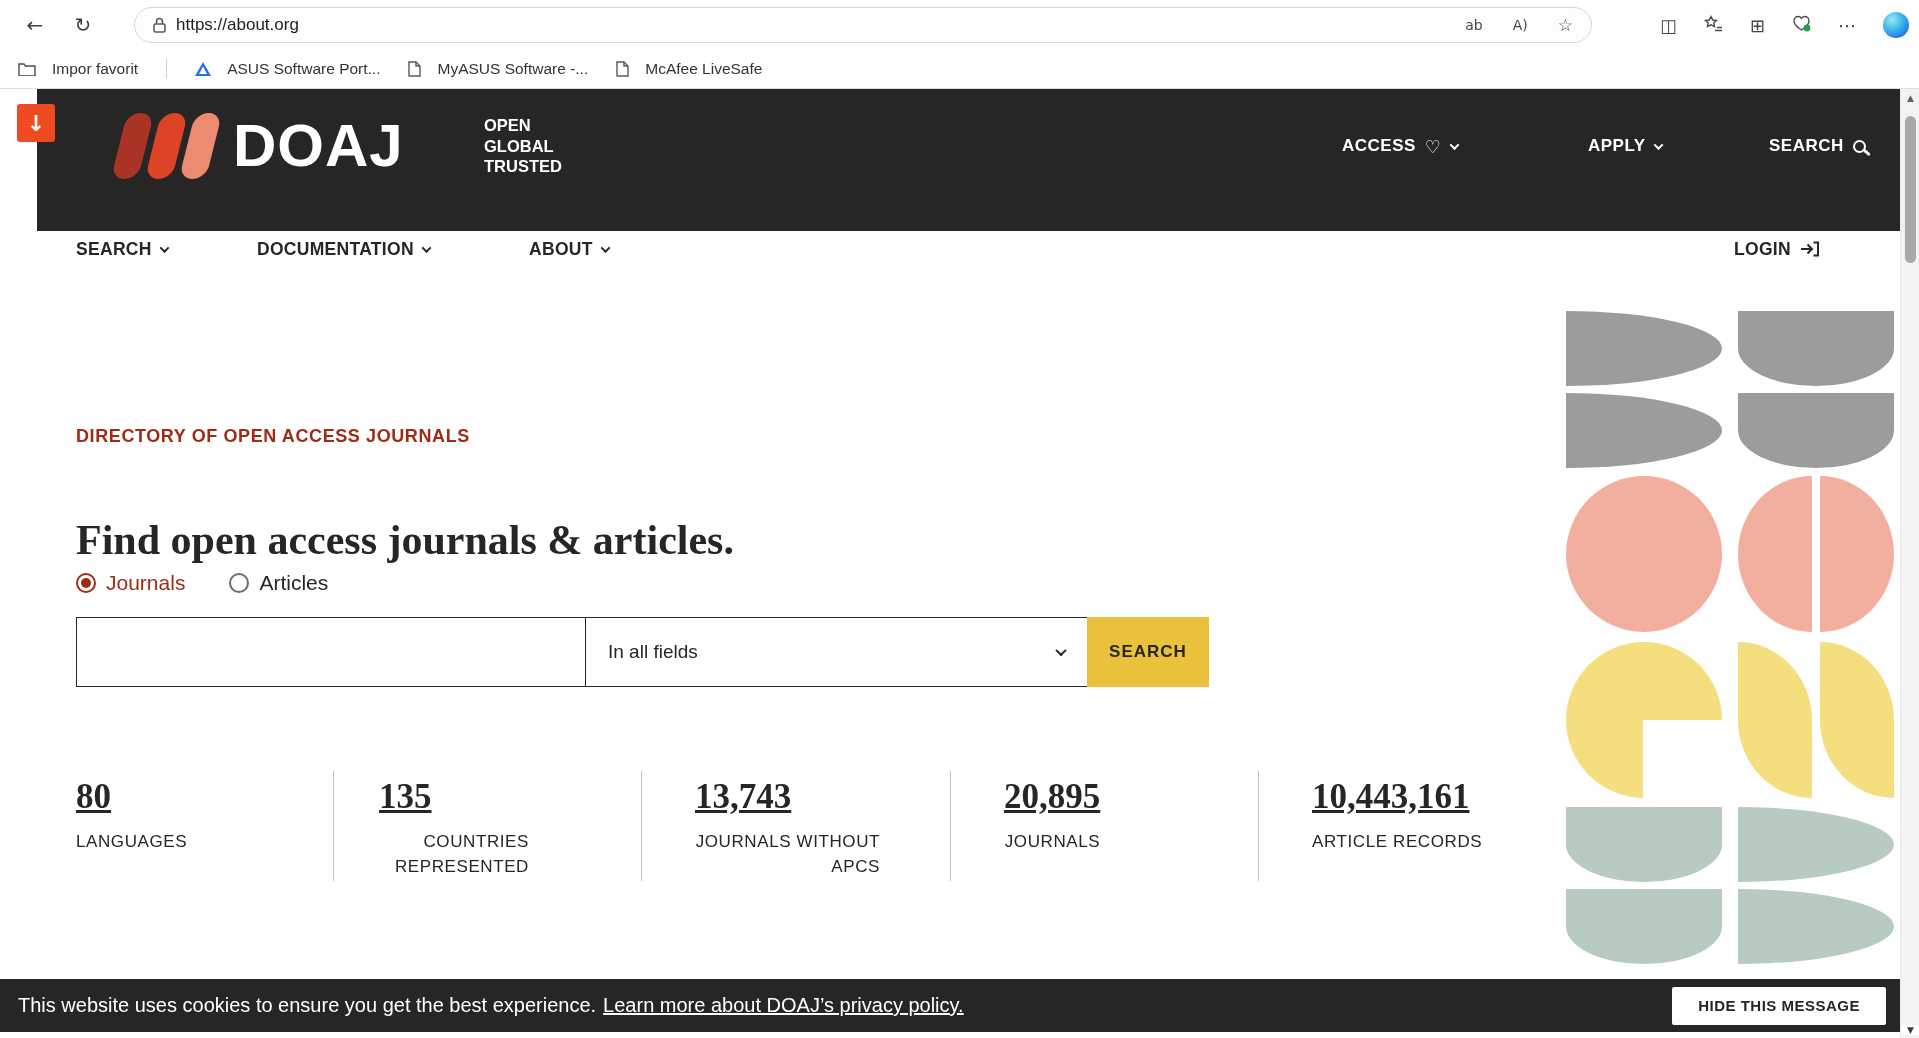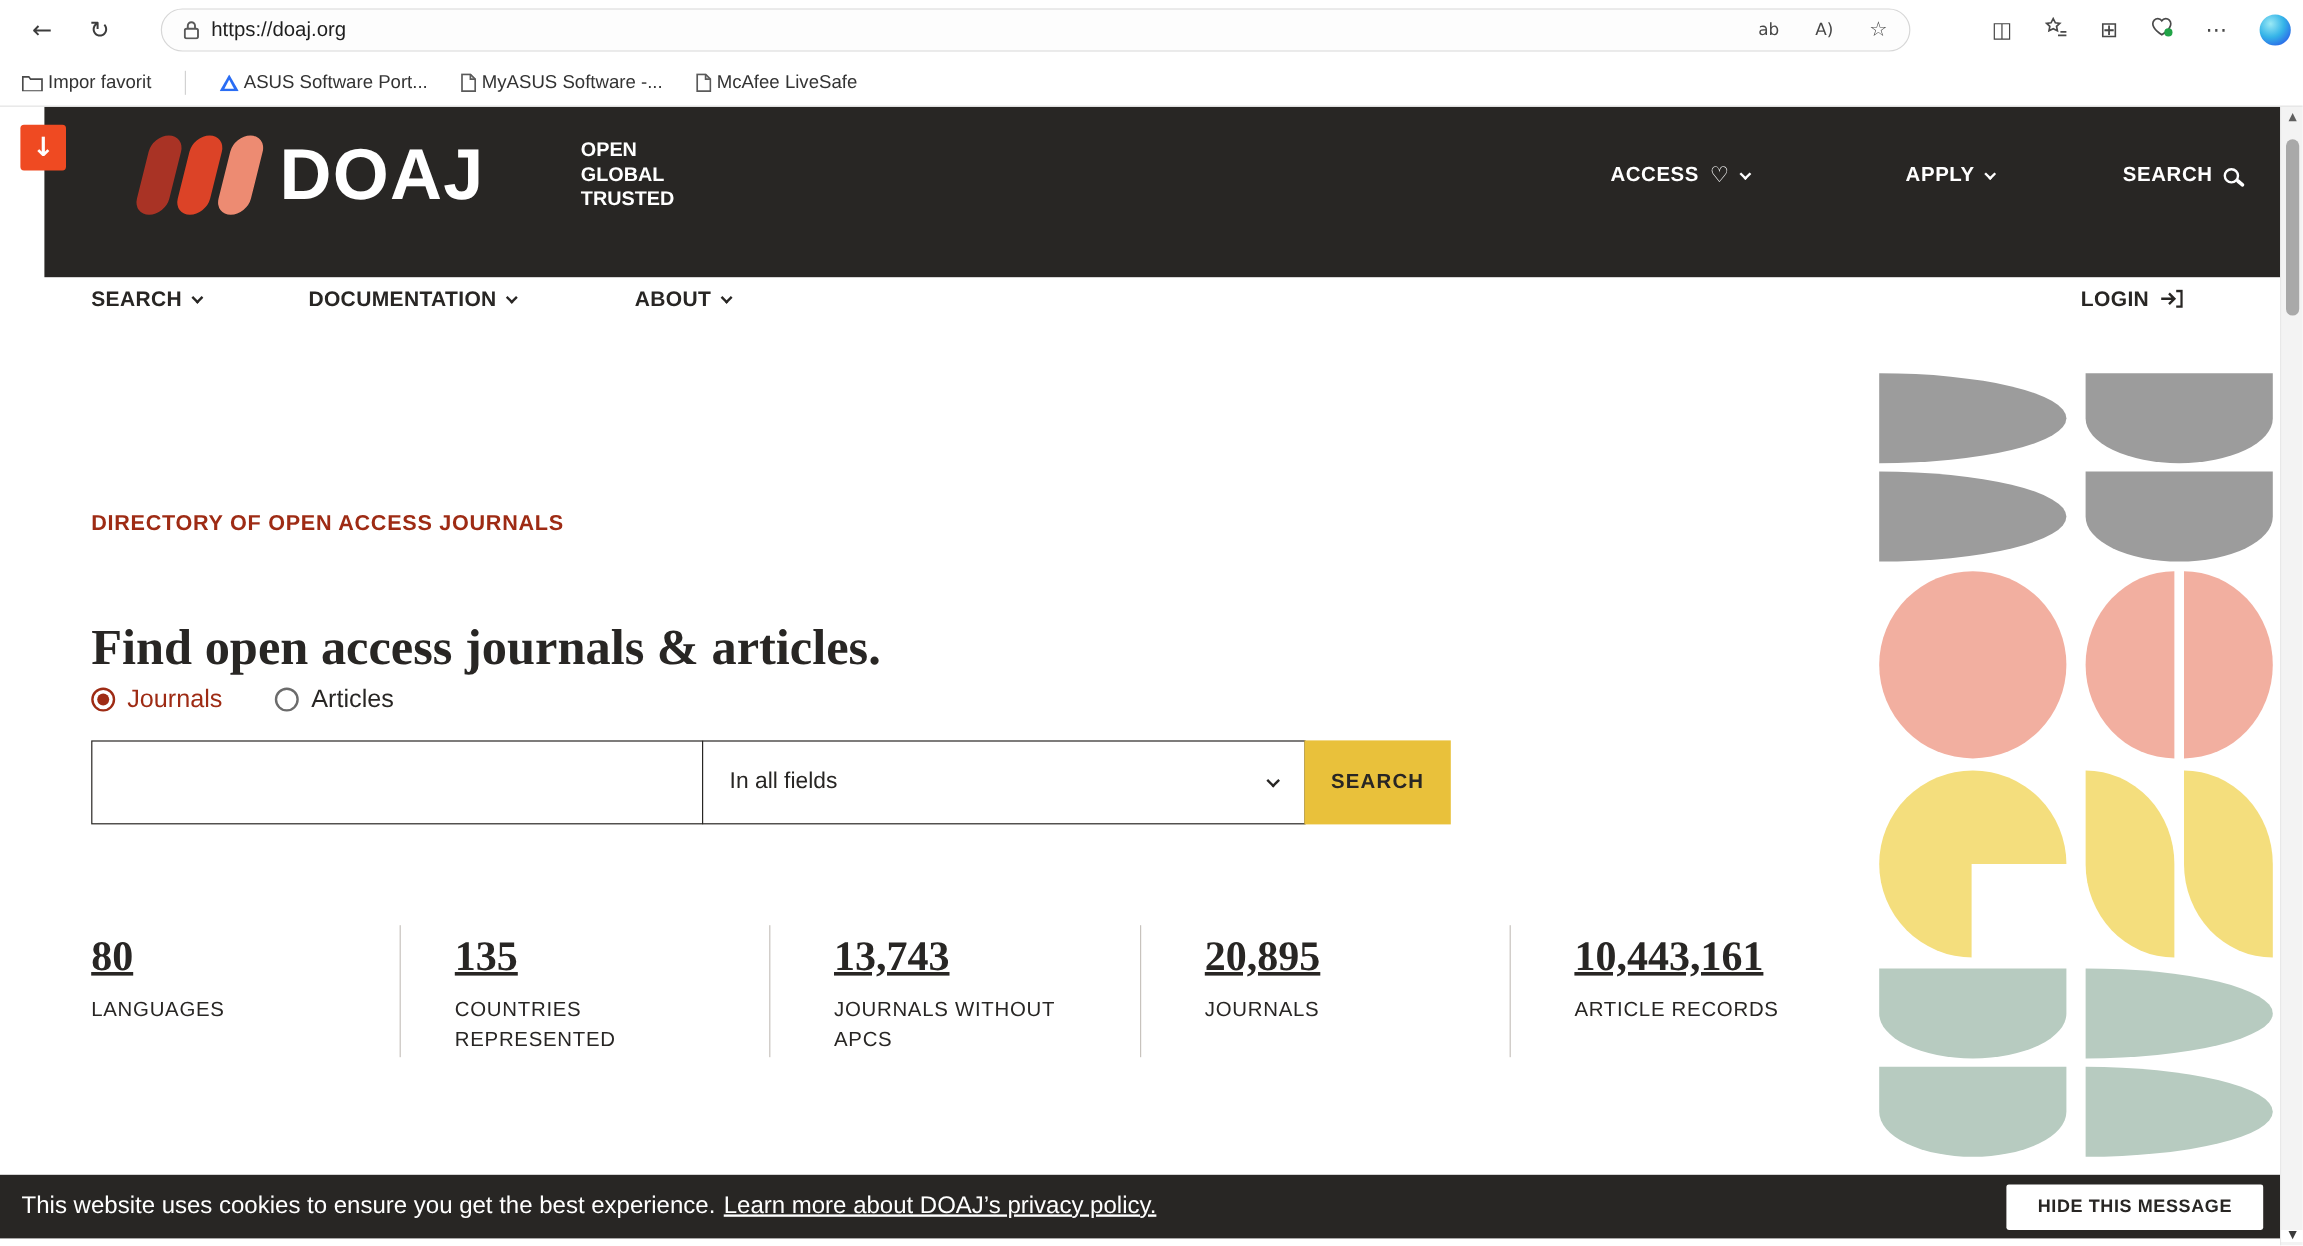--- a/index.html
+++ b/index.html
@@ -17,21 +17,21 @@
   .url { margin-left:10px; font-size:17px; color:#1f1f1f; }
   .url-icons { margin-left:auto; display:flex; align-items:center; gap:30px; color:#474747; font-size:14px; }
   .url-icons .st { font-size:17px; }
   .tb-right { position:absolute; right:10px; top:0; height:50px; display:flex; align-items:center; gap:27px; color:#474747; }
   .tb-right .gl { font-size:18px; cursor:pointer; }
   .copilot { width:26px; height:26px; border-radius:50%;
              background:radial-gradient(circle at 35% 30%, #9ae9f5, #35b4e8 45%, #2a66e8 82%); cursor:pointer; }
   .bookmarks { position:absolute; top:50px; left:0; width:1919px; height:39px; background:#fff;
                border-bottom:1px solid #dedede; display:flex; align-items:center; padding-left:18px; gap:28px;
                font-size:15.5px; color:#333; }
-  .bm { display:flex; align-items:center; gap:4px; cursor:pointer; }
+  .bm { display:flex; align-items:center; gap:16px; cursor:pointer; }
   .bm-div { width:1px; height:20px; background:#d2d2d2; }
 
   
   .site { position:absolute; top:89px; left:0; width:1900px; height:949px; background:#fff; overflow:hidden; }
 
   .dl-badge { position:absolute; left:17px; top:15px; width:38px; height:38px; background:var(--dl,#EF4A22);
               color:#fff; font-size:22px; font-weight:bold; display:flex; align-items:center; justify-content:center;
               border-radius:3px; z-index:12; cursor:pointer; }
 
   .hdr { position:absolute; top:0; left:0; width:1900px; height:142px; background:var(--dark,#282624); z-index:5;margin-left:37px; }
@@ -73,21 +73,21 @@
   .field-select { position:absolute; left:585px; top:528px; width:503px; height:70px; border:1px solid #282624;
                   background:#fff; display:flex; align-items:center; justify-content:space-between;
                   padding:0 22px; font-size:19px; cursor:pointer; }
   .field-select .chev { border-color:#282624; width:8px; height:8px; }
   .search-btn { position:absolute; left:1087px; top:528px; width:122px; height:70px; background:var(--yellow,#E9C13B);
                 color:#282624; font-weight:700; font-size:17px; letter-spacing:1px; display:flex;
                 align-items:center; justify-content:center; cursor:pointer; }
 
   .stat { position:absolute; top:688px; }
   .stat .v { font-family:"Liberation Serif","DejaVu Serif",serif; font-weight:700; font-size:35px;text-decoration:underline; }
-  .stat .l { font-size:17px; letter-spacing:0.6px; margin-top:12px; line-height:25px; font-weight:400; }
+  .stat .l { font-size:17px; letter-spacing:0.6px; margin-top:12px; line-height:25px; font-weight:400;text-align:right; }
   .sdiv { position:absolute; top:682px; width:1px; height:110px; background:#c8c3bd; }
 
   
   .decor { position:absolute; left:1566px; top:222px; width:330px; height:656px; z-index:1; }
   .tile { position:absolute; width:156px; height:157px; }
   .sh { position:absolute; left:0; top:0; }
   .c-gray{background:var(--dgray,#9C9C9C);} .c-salmon{background:var(--dsalmon,#F2AFA0);}
   .c-yellow{background:var(--dyellow,#F4DE7D);} .c-sage{background:var(--dsage,#B7CBC0);}
   .dR { width:156px; height:75px; border-radius:0 100% 100% 0 / 0 50% 50% 0; }
   .dome { width:156px; height:75px; border-radius:0 0 100% 100%; }
@@ -123,21 +123,21 @@
       <span class="gl">←</span>
     </div>
     <div class="tbtn" style="left:66px">
       <span class="gl">↻</span>
     </div>
     <div class="urlbar">
       <svg width="13" height="16" viewBox="0 0 13 16">
           <rect x="1" y="7" width="11" height="8" rx="1.5" fill="none" stroke="#5a5a5a" stroke-width="1.6"></rect>
           <path d="M3.5 7V4.5a3 3 0 0 1 6 0V7" fill="none" stroke="#5a5a5a" stroke-width="1.6"></path>
         </svg>
-      <span class="url">https://doaj.org</span>
+      <span class="url">https://about.org</span>
       <span class="url-icons">
         <span class="gl">ab</span>
         <span class="gl">A)</span>
         <span class="gl st">☆</span>
       </span>
     </div>
     <div class="tb-right">
       <span class="gl">◫</span>
       <span>
         <svg width="19" height="17" viewBox="0 0 19 17" fill="none" stroke="#4a4a4a" stroke-width="1.4">

